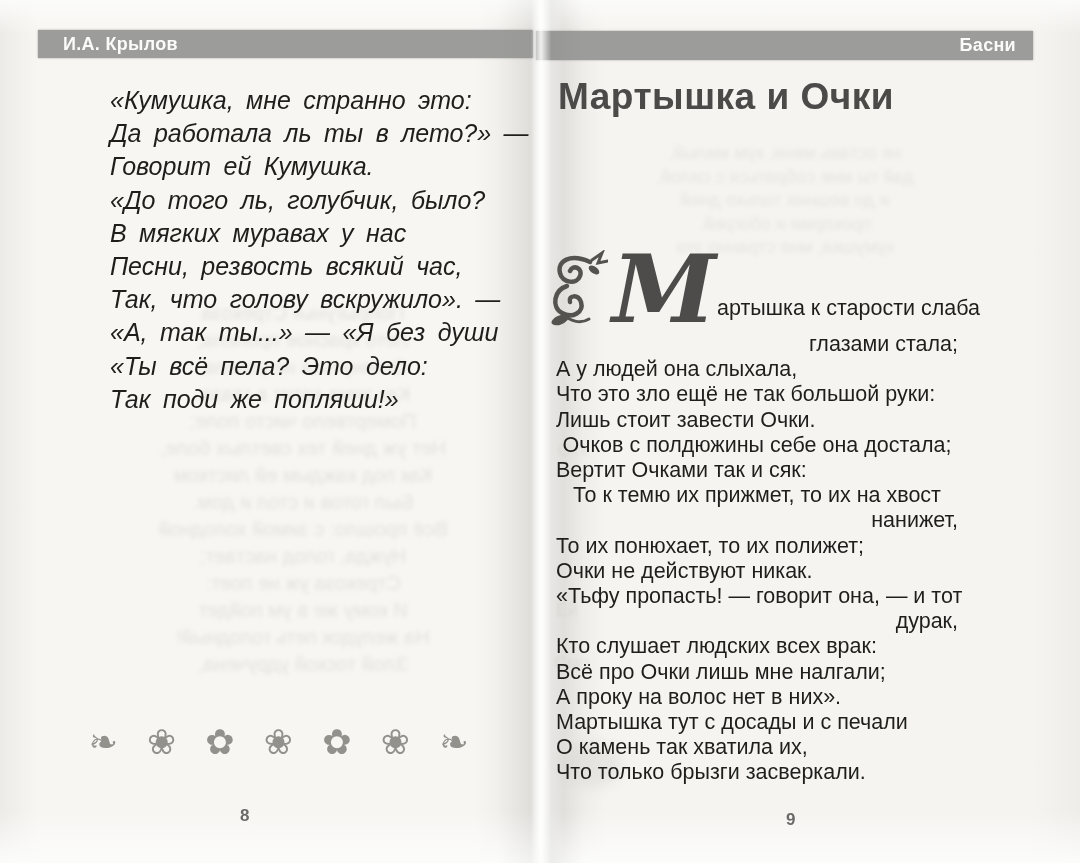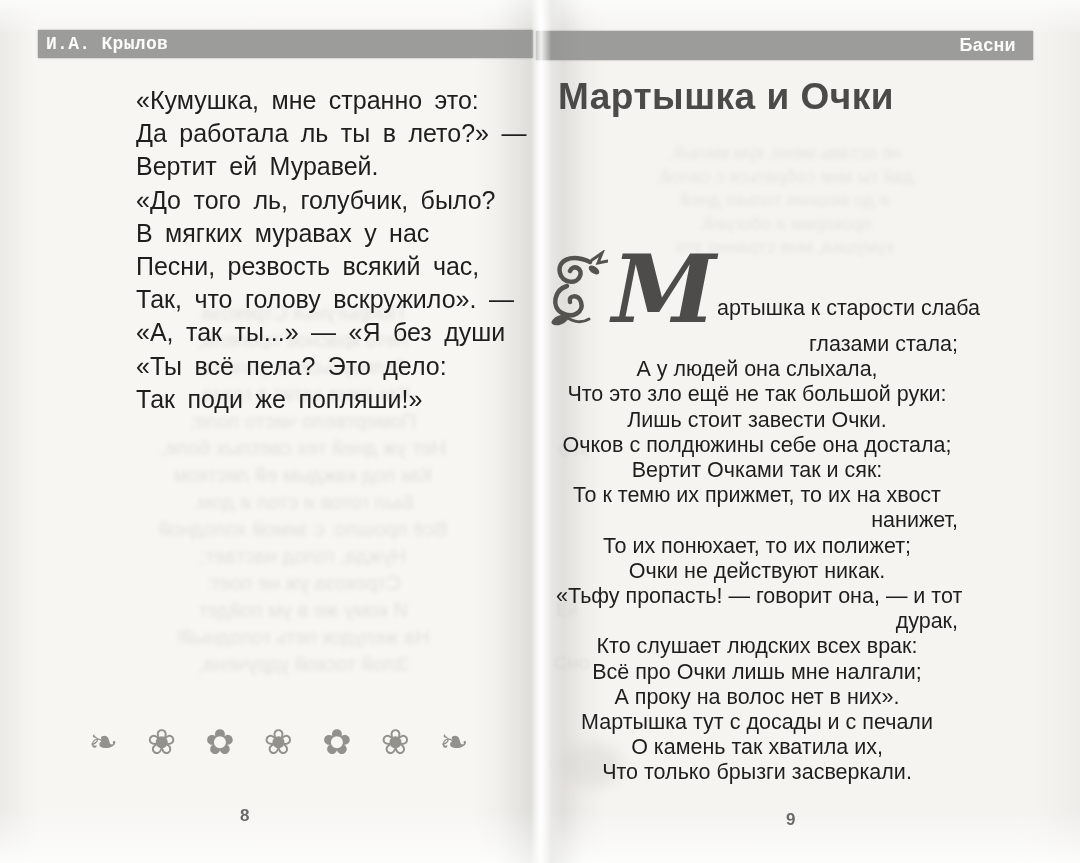--- a/index.html
+++ b/index.html
@@ -44,64 +44,64 @@
   .flourish{margin-right:4px;margin-bottom:-4px;}
   .drop-cap{
     font-family:"DejaVu Serif",serif;font-style:italic;font-weight:bold;
     font-size:94px;line-height:70px;color:#4d4c4a;margin-right:1px;
   }
   .firstline-rest{font-size:21.5px;color:#1e1e1c;padding-bottom:3px;}
   .verse{
     width:402px;font-size:21.5px;line-height:25.2px;color:#1e1e1c;z-index:3;
   }
   .verse div{white-space:nowrap;}
-  .al{text-align:center}.ac{text-align:center}.ar{text-align:right}
+  .al{text-align:center}.ac{text-align:left}.ar{text-align:right}
   .spine-deep{
     left:498px;top:0;width:86px;height:863px;z-index:2;
     background:linear-gradient(90deg, rgba(110,110,105,0) 0%, rgba(110,110,105,.07) 38%,
       rgba(255,255,255,.85) 50%, rgba(110,110,105,.10) 62%, rgba(110,110,105,0) 100%);
     pointer-events:none;
   }
   .ghost-blob{
     width:60px;height:46px;border-radius:50%;
     background:#dcdad5;filter:blur(7px);opacity:.55;z-index:1;
   }
 </style>
 </head>
 <body>
 
 <div class="abs spine-deep"></div>
 
 <div class="abs" style="left:0;top:0;width:540px;height:863px;">
 
-  <div class="abs header-bar" style="left:38px;top:30px;width:495px;padding-left:8px;box-sizing:border-box;font-family:Liberation Mono, monospace;">
+  <div class="abs header-bar" style="left:38px;top:30px;width:495px;padding-left:25px;box-sizing:border-box;">
     <span>И.А. Крылов</span>
   </div>
 
   <div class="abs ghost ghost-left" style="left:128px;top:300px;">
     <div>Попрыгунья Стрекоза</div>
     <div>Лето красное пропела;</div>
     <div>Оглянуться не успела,</div>
     <div>Как зима катит в глаза.</div>
     <div>Помертвело чисто поле;</div>
     <div>Нет уж дней тех светлых боле,</div>
     <div>Как под каждым ей листком</div>
     <div>Был готов и стол и дом.</div>
     <div>Всё прошло: с зимой холодной</div>
     <div>Нужда, голод настает;</div>
     <div>Стрекоза уж не поет:</div>
     <div>И кому же в ум пойдет</div>
     <div>На желудок петь голодный!</div>
     <div>Злой тоской удручена,</div>
   </div>
 
-  <div class="abs poem-left" style="left:136px;top:84px;">
+  <div class="abs poem-left" style="left:110px;top:84px;font-style:italic;">
     <div>«Кумушка, мне странно это:</div>
     <div>Да работала ль ты в лето?» —</div>
-    <div>Вертит ей Муравей.</div>
+    <div>Говорит ей Кумушка.</div>
     <div>«До того ль, голубчик, было?</div>
     <div>В мягких муравах у нас</div>
     <div>Песни, резвость всякий час,</div>
     <div>Так, что голову вскружило». —</div>
     <div>«А, так ты...» — «Я без души</div>
     <div>«Ты всё пела? Это дело:</div>
     <div>Так поди же попляши!»</div>
   </div>
 
   <div class="abs ornament-band" style="left:52px;top:722px;">❧ ❀ ✿ ❀ ✿ ❀ ❧</div>

